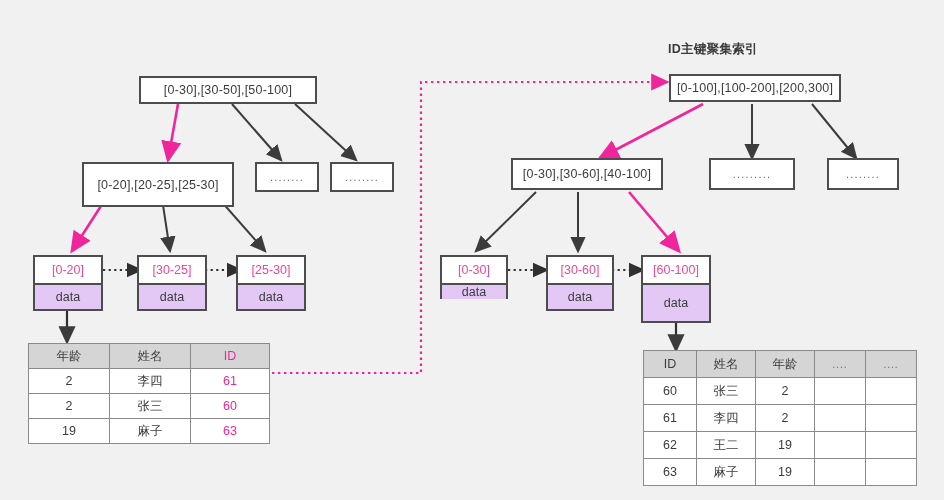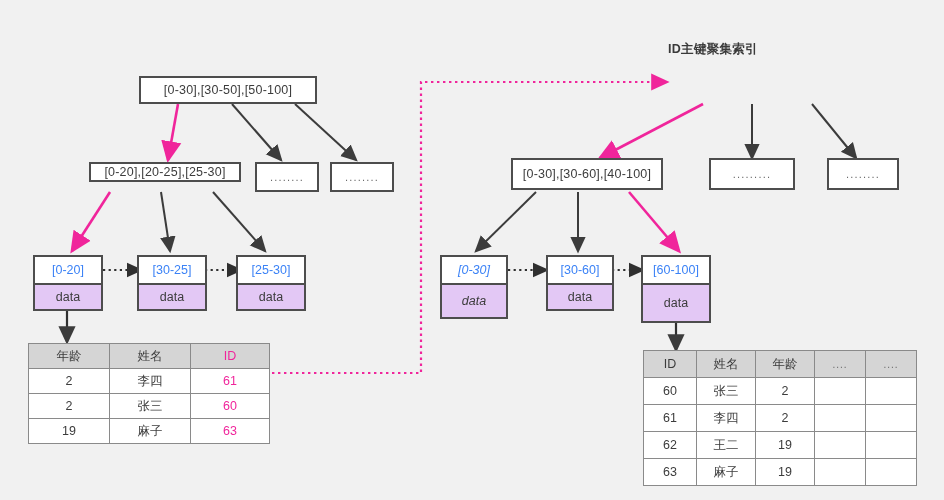--- a/index.html
+++ b/index.html
@@ -61,21 +61,21 @@
     flex-direction: column;
   }
   .leaf .key {
     flex: 0 0 26px;
     background: #ffffff;
     border-bottom: 2px solid #4d4d4d;
     display: flex;
     align-items: center;
     justify-content: center;
     font-size: 12.5px;
-    color: #3b82f6;
+    color: #ec4899;
     white-space: nowrap;
   }
   .leaf .data {
     flex: 1 1 auto;
     background: #e3c8f5;
     display: flex;
     align-items: center;
     justify-content: center;
     font-size: 12.5px;
     color: #3c3c3c;
@@ -190,21 +190,21 @@
     <g>
       <path d="M676,310 L676,350" stroke="#2f2f2f" stroke-width="2.2" fill="none" marker-end="url(#ah-dark)"></path>
     </g>
   </svg>
 
 
   <div class="node" style="left:139px; top:76px; width:178px; height:28px;">
     <span>[0-30],[30-50],[50-100]</span>
   </div>
 
-  <div class="node" style="left:89px; top:162px; width:152px; height:20px;align-items:center;">
+  <div class="node" style="left:82px; top:162px; width:152px; height:45px;align-items:center;">
     <span>[0-20],[20-25],[25-30]</span>
   </div>
   <div class="node dots" style="left:255px; top:162px; width:64px; height:30px;">
     <span>........</span>
   </div>
   <div class="node dots" style="left:330px; top:162px; width:64px; height:30px;">
     <span>........</span>
   </div>
 
   <div class="leaf" style="left:33px; top:255px; width:70px; height:56px;">
@@ -242,32 +242,35 @@
         <tr>
           <td style="height: 24px;">19</td>
           <td style="height: 24px;">麻子</td>
           <td class="hl" style="height: 24px;">63</td>
         </tr>
       </tbody>
   </table>
 
   <div class="title" style="left:668px; top:33px;margin-top:8px;">ID主键聚集索引</div>
 
+  <div class="node" style="left:669px; top:74px; width:172px; height:28px;">
+    <span>[0-100],[100-200],[200,300]</span>
+  </div>
 
   <div class="node" style="left:511px; top:158px; width:152px; height:32px;">
     <span>[0-30],[30-60],[40-100]</span>
   </div>
   <div class="node dots" style="left:709px; top:158px; width:86px; height:32px;">
     <span>.........</span>
   </div>
   <div class="node dots" style="left:827px; top:158px; width:72px; height:32px;">
     <span>........</span>
   </div>
 
-  <div class="leaf" style="left:440px; top:255px; width:68px; height:64px;font-style:italic;">
+  <div class="leaf" style="left:440px; top:255px; width:68px; height:44px;">
     <div class="key">[0-30]</div>
     <div class="data">data</div>
   </div>
   <div class="leaf" style="left:546px; top:255px; width:68px; height:56px;">
     <div class="key">[30-60]</div>
     <div class="data">data</div>
   </div>
   <div class="leaf" style="left:641px; top:255px; width:70px; height:68px;">
     <div class="key">[60-100]</div>
     <div class="data">data</div>

